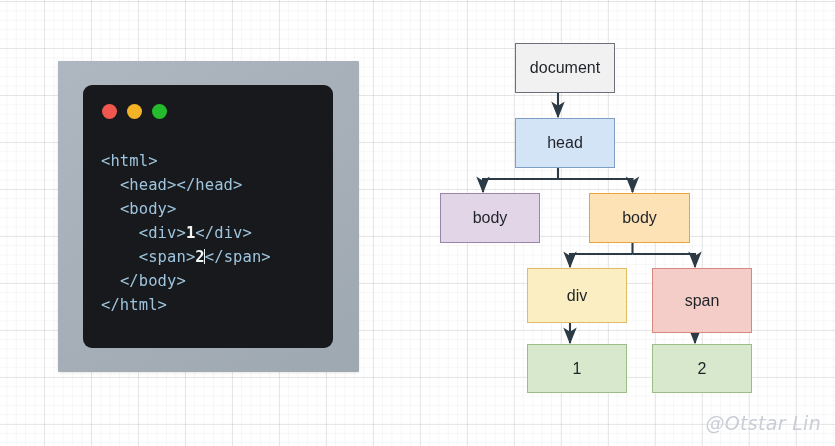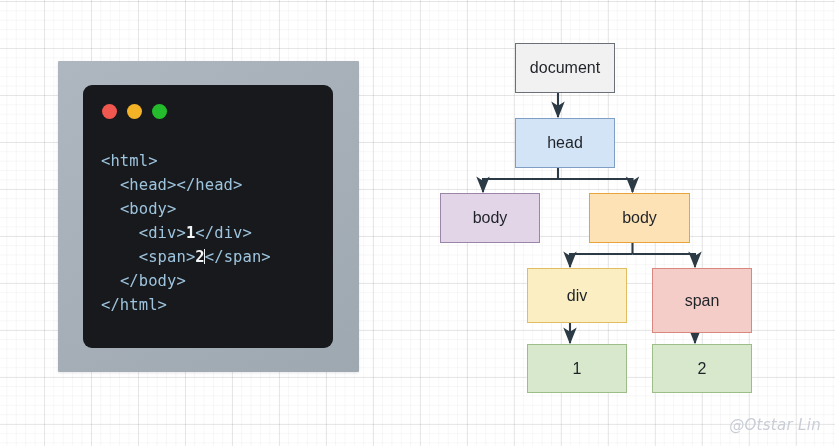--- a/index.html
+++ b/index.html
@@ -113,21 +113,21 @@
     margin-left: 7px;
   }
   .node-label { pointer-events: none; }
 
   
   .watermark {
     position: absolute;
     right: 14px;
     bottom: 12px;
     font-family: "DejaVu Sans", sans-serif;
-    font-size: 15px;
+    font-size: 19px;
     font-style: italic;
     color: #c9cdd6;
     letter-spacing: 0.3px;
   }
 </style>
 </head>
 <body>
 
 <div id="canvas">
 

